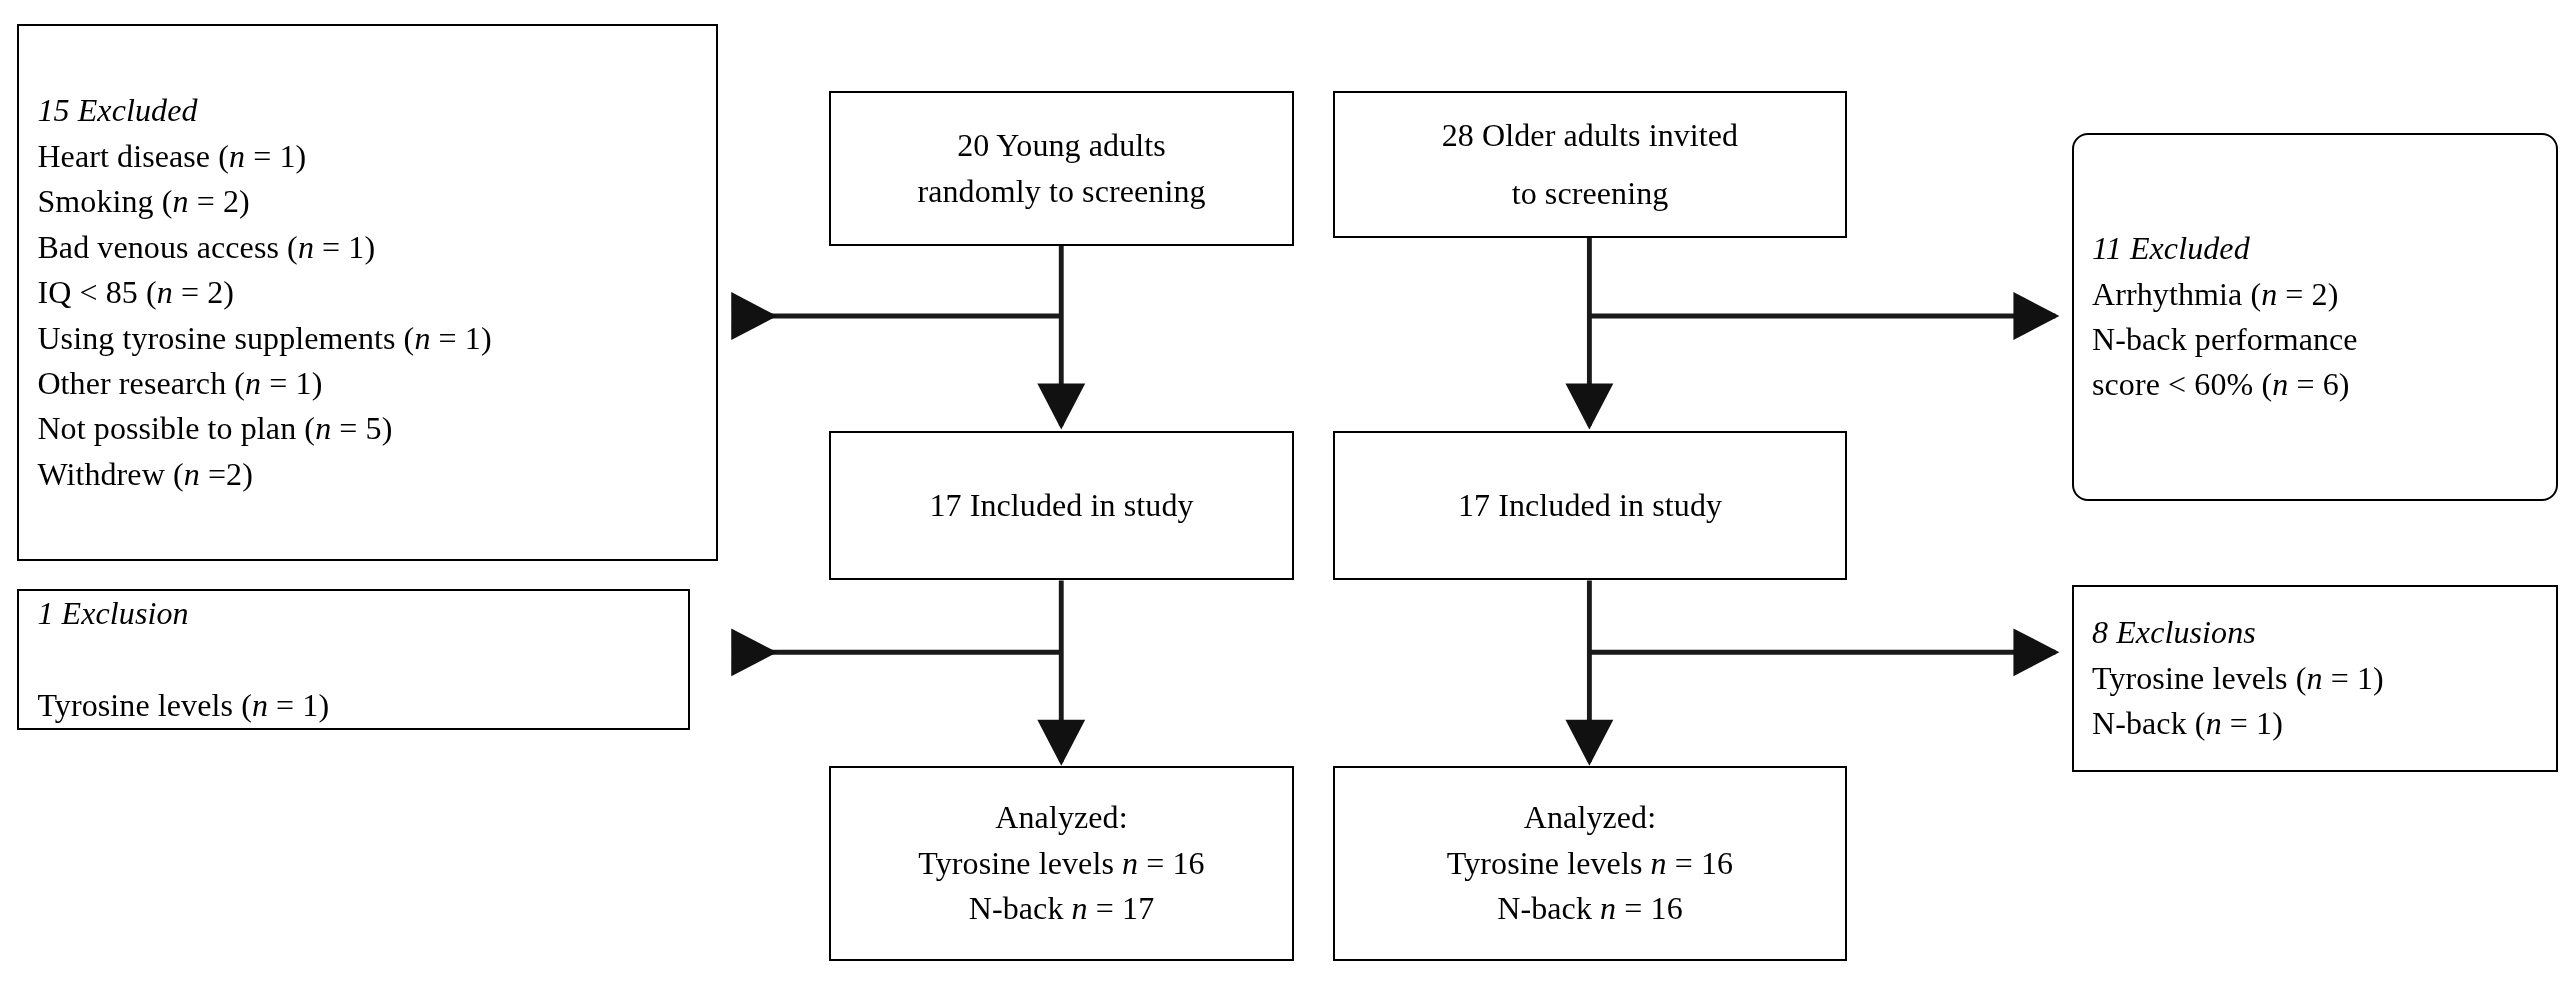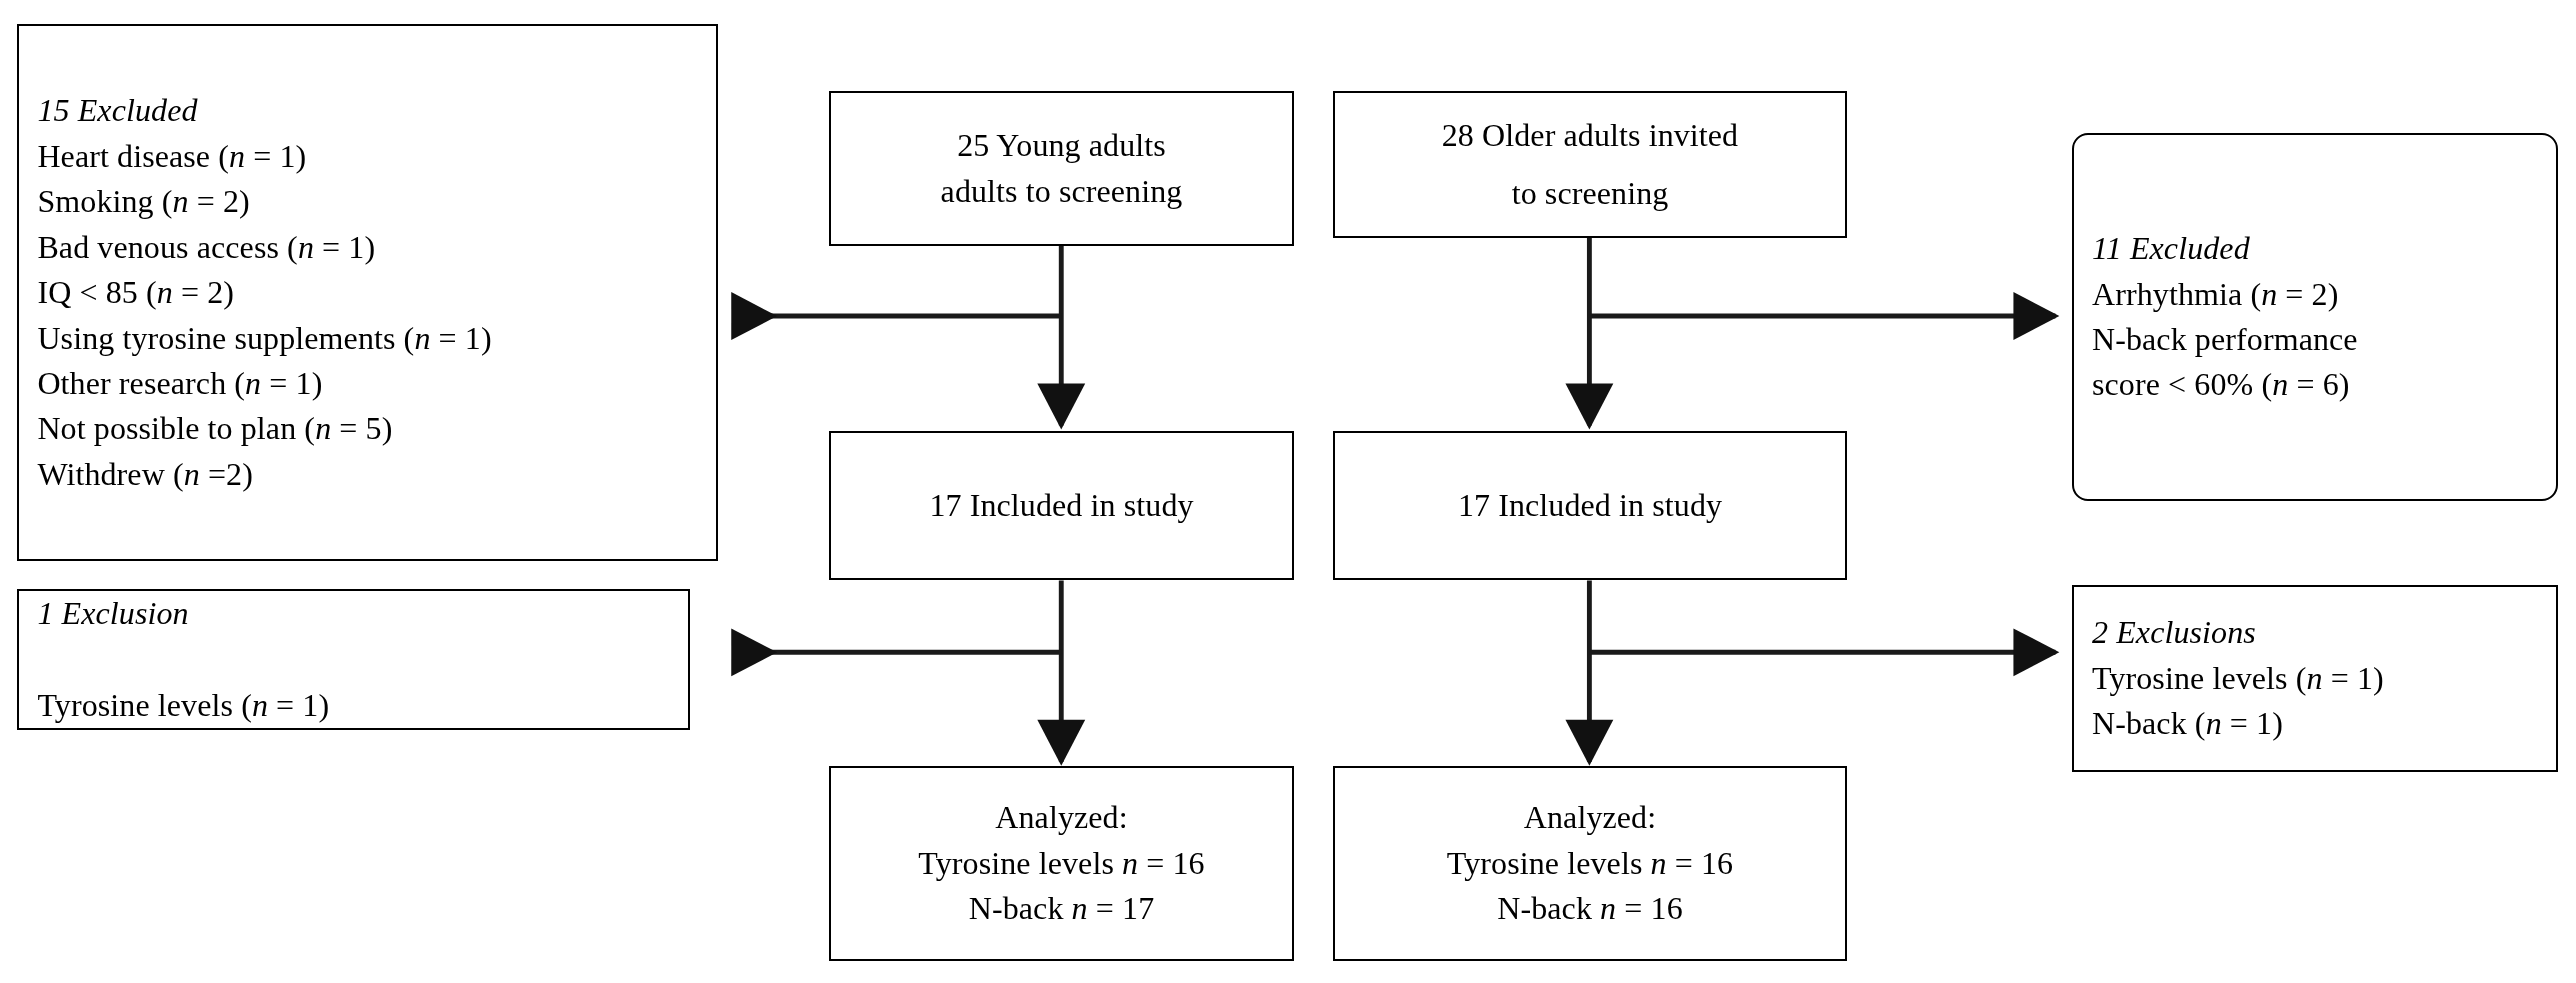--- a/index.html
+++ b/index.html
@@ -107,22 +107,22 @@
     <div class="line">Smoking (<em>n</em> = 2)</div>
     <div class="line">Bad venous access (<em>n</em> = 1)</div>
     <div class="line">IQ &lt; 85 (<em>n</em> = 2)</div>
     <div class="line">Using tyrosine supplements (<em>n</em> = 1)</div>
     <div class="line">Other research (<em>n</em> = 1)</div>
     <div class="line">Not possible to plan (<em>n</em> = 5)</div>
     <div class="line">Withdrew (<em>n</em> =2)</div>
   </div>
 
   <div class="node center-align" style="left:829px; top:91px; width:465px; height:155px;">
-    <div class="line">25 Young adults</div>
-    <div class="line">adults to screening</div>
+    <div class="line">20 Young adults</div>
+    <div class="line">randomly to screening</div>
   </div>
 
   <div class="node center-align" style="left:1333px; top:91px; width:514px; height:147px;gap:12px;">
     <div class="line">28 Older adults invited</div>
     <div class="line">to screening</div>
   </div>
 
   <div class="node left-align" style="left:2072px; top:133px; width:486px; height:368px;border-radius:16px;">
     <div class="line italic">11 Excluded</div>
     <div class="line">Arrhythmia (<em>n</em> = 2)</div>
@@ -137,21 +137,21 @@
   <div class="node center-align" style="left:1333px; top:431px; width:514px; height:149px;">
     <div class="line">17 Included in study</div>
   </div>
 
   <div class="node left-align" style="left:17.4px; top:589px; width:673px; height:141px;justify-content:space-between;">
     <div class="line italic">1 Exclusion</div>
     <div class="line">Tyrosine levels (<em>n</em> = 1)</div>
   </div>
 
   <div class="node left-align" style="left:2072px; top:585px; width:486px; height:187px;">
-    <div class="line italic">2 Exclusions</div>
+    <div class="line italic">8 Exclusions</div>
     <div class="line">Tyrosine levels (<em>n</em> = 1)</div>
     <div class="line">N-back (<em>n</em> = 1)</div>
   </div>
 
   <div class="node center-align" style="left:829px; top:766px; width:465px; height:195px;">
     <div class="line">Analyzed:</div>
     <div class="line">Tyrosine levels <em>n</em> = 16</div>
     <div class="line">N-back <em>n</em> = 17</div>
   </div>
 

